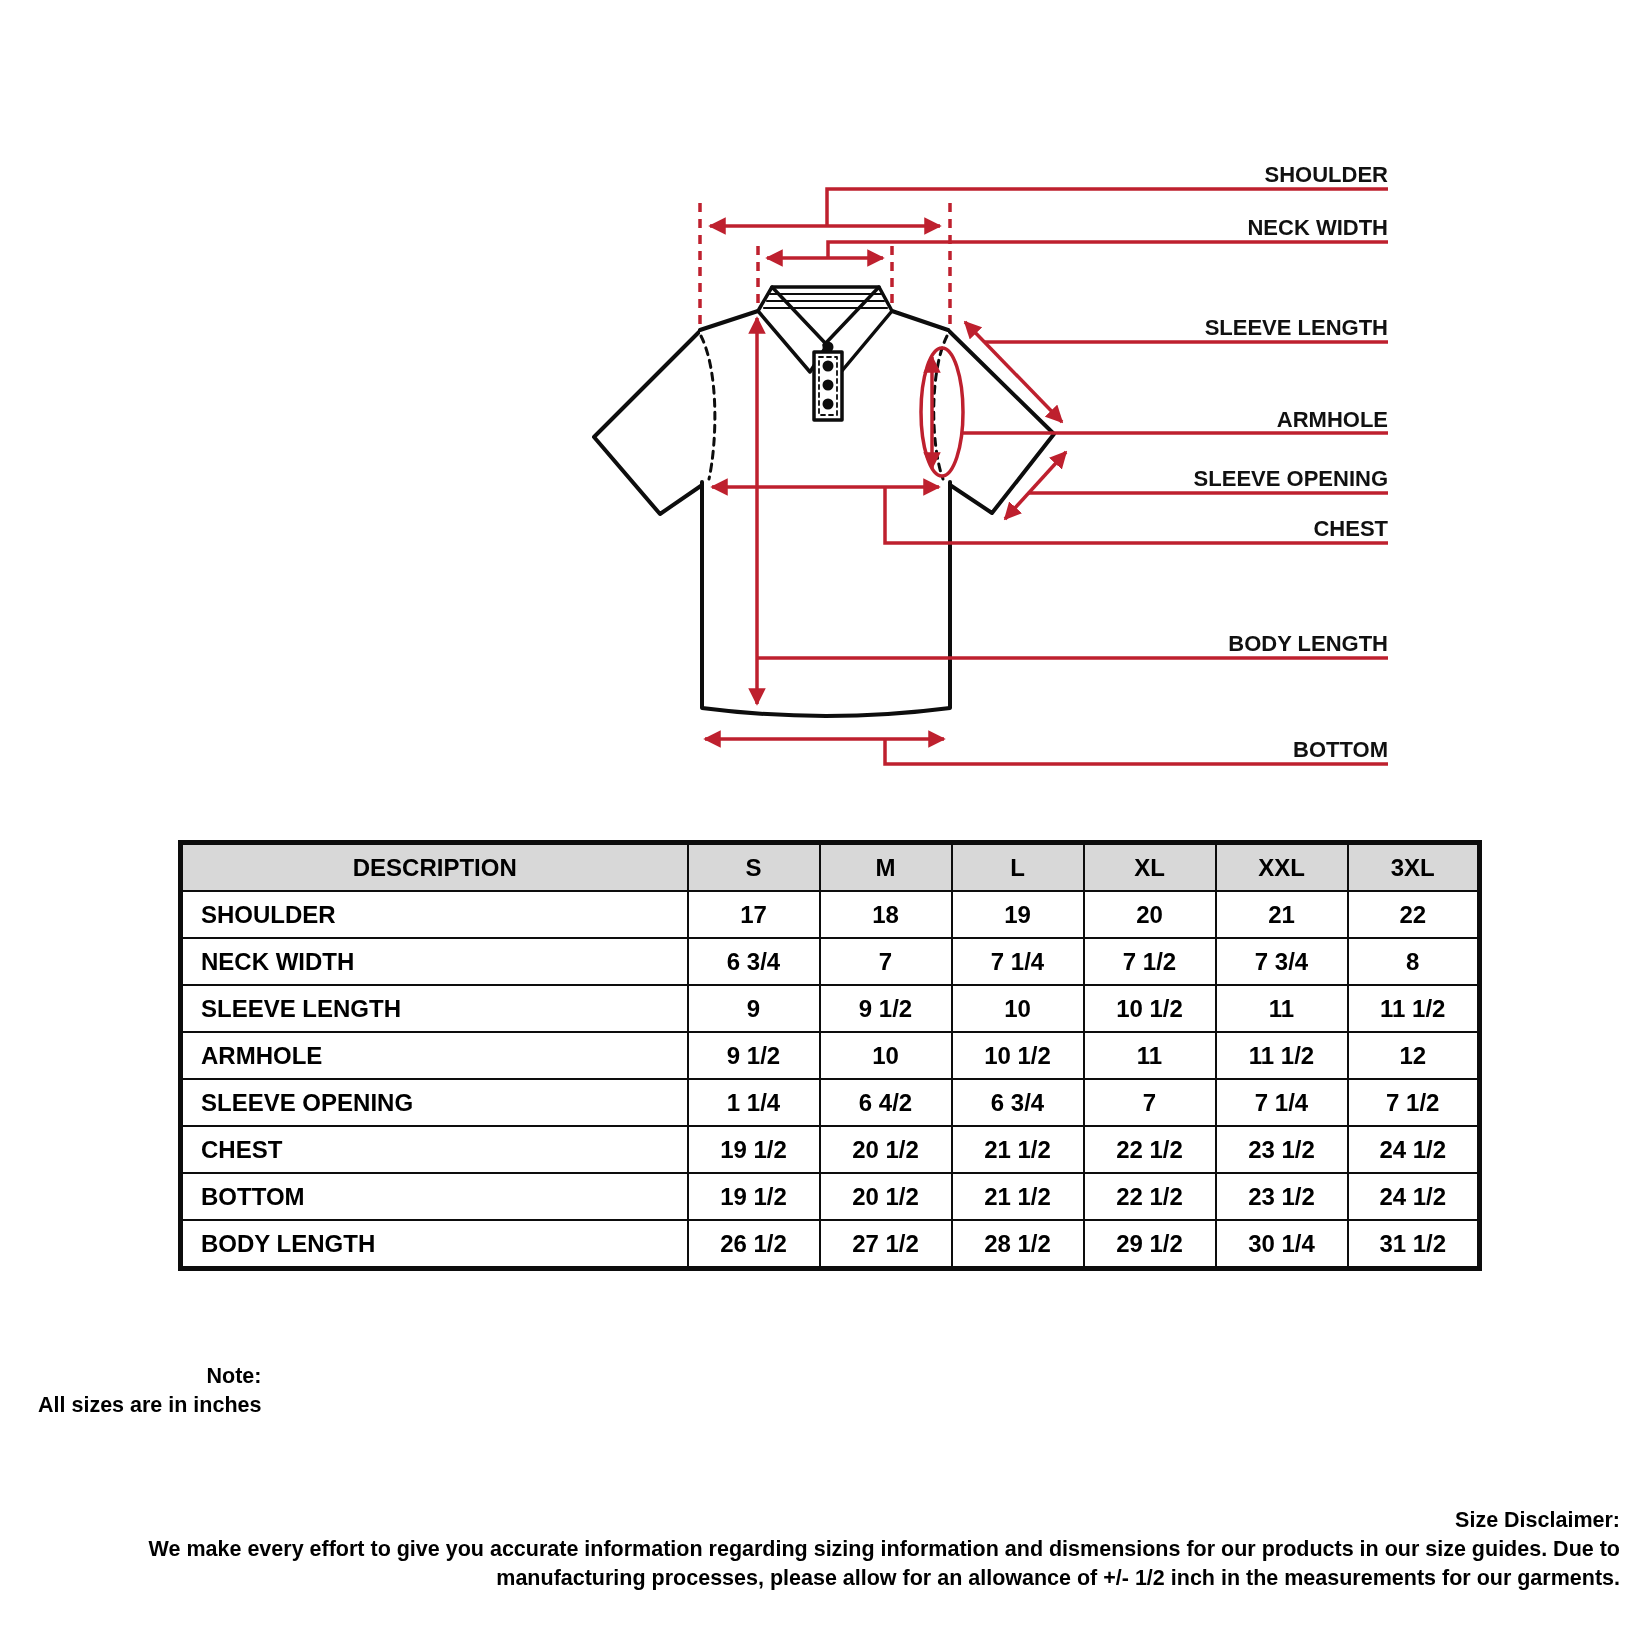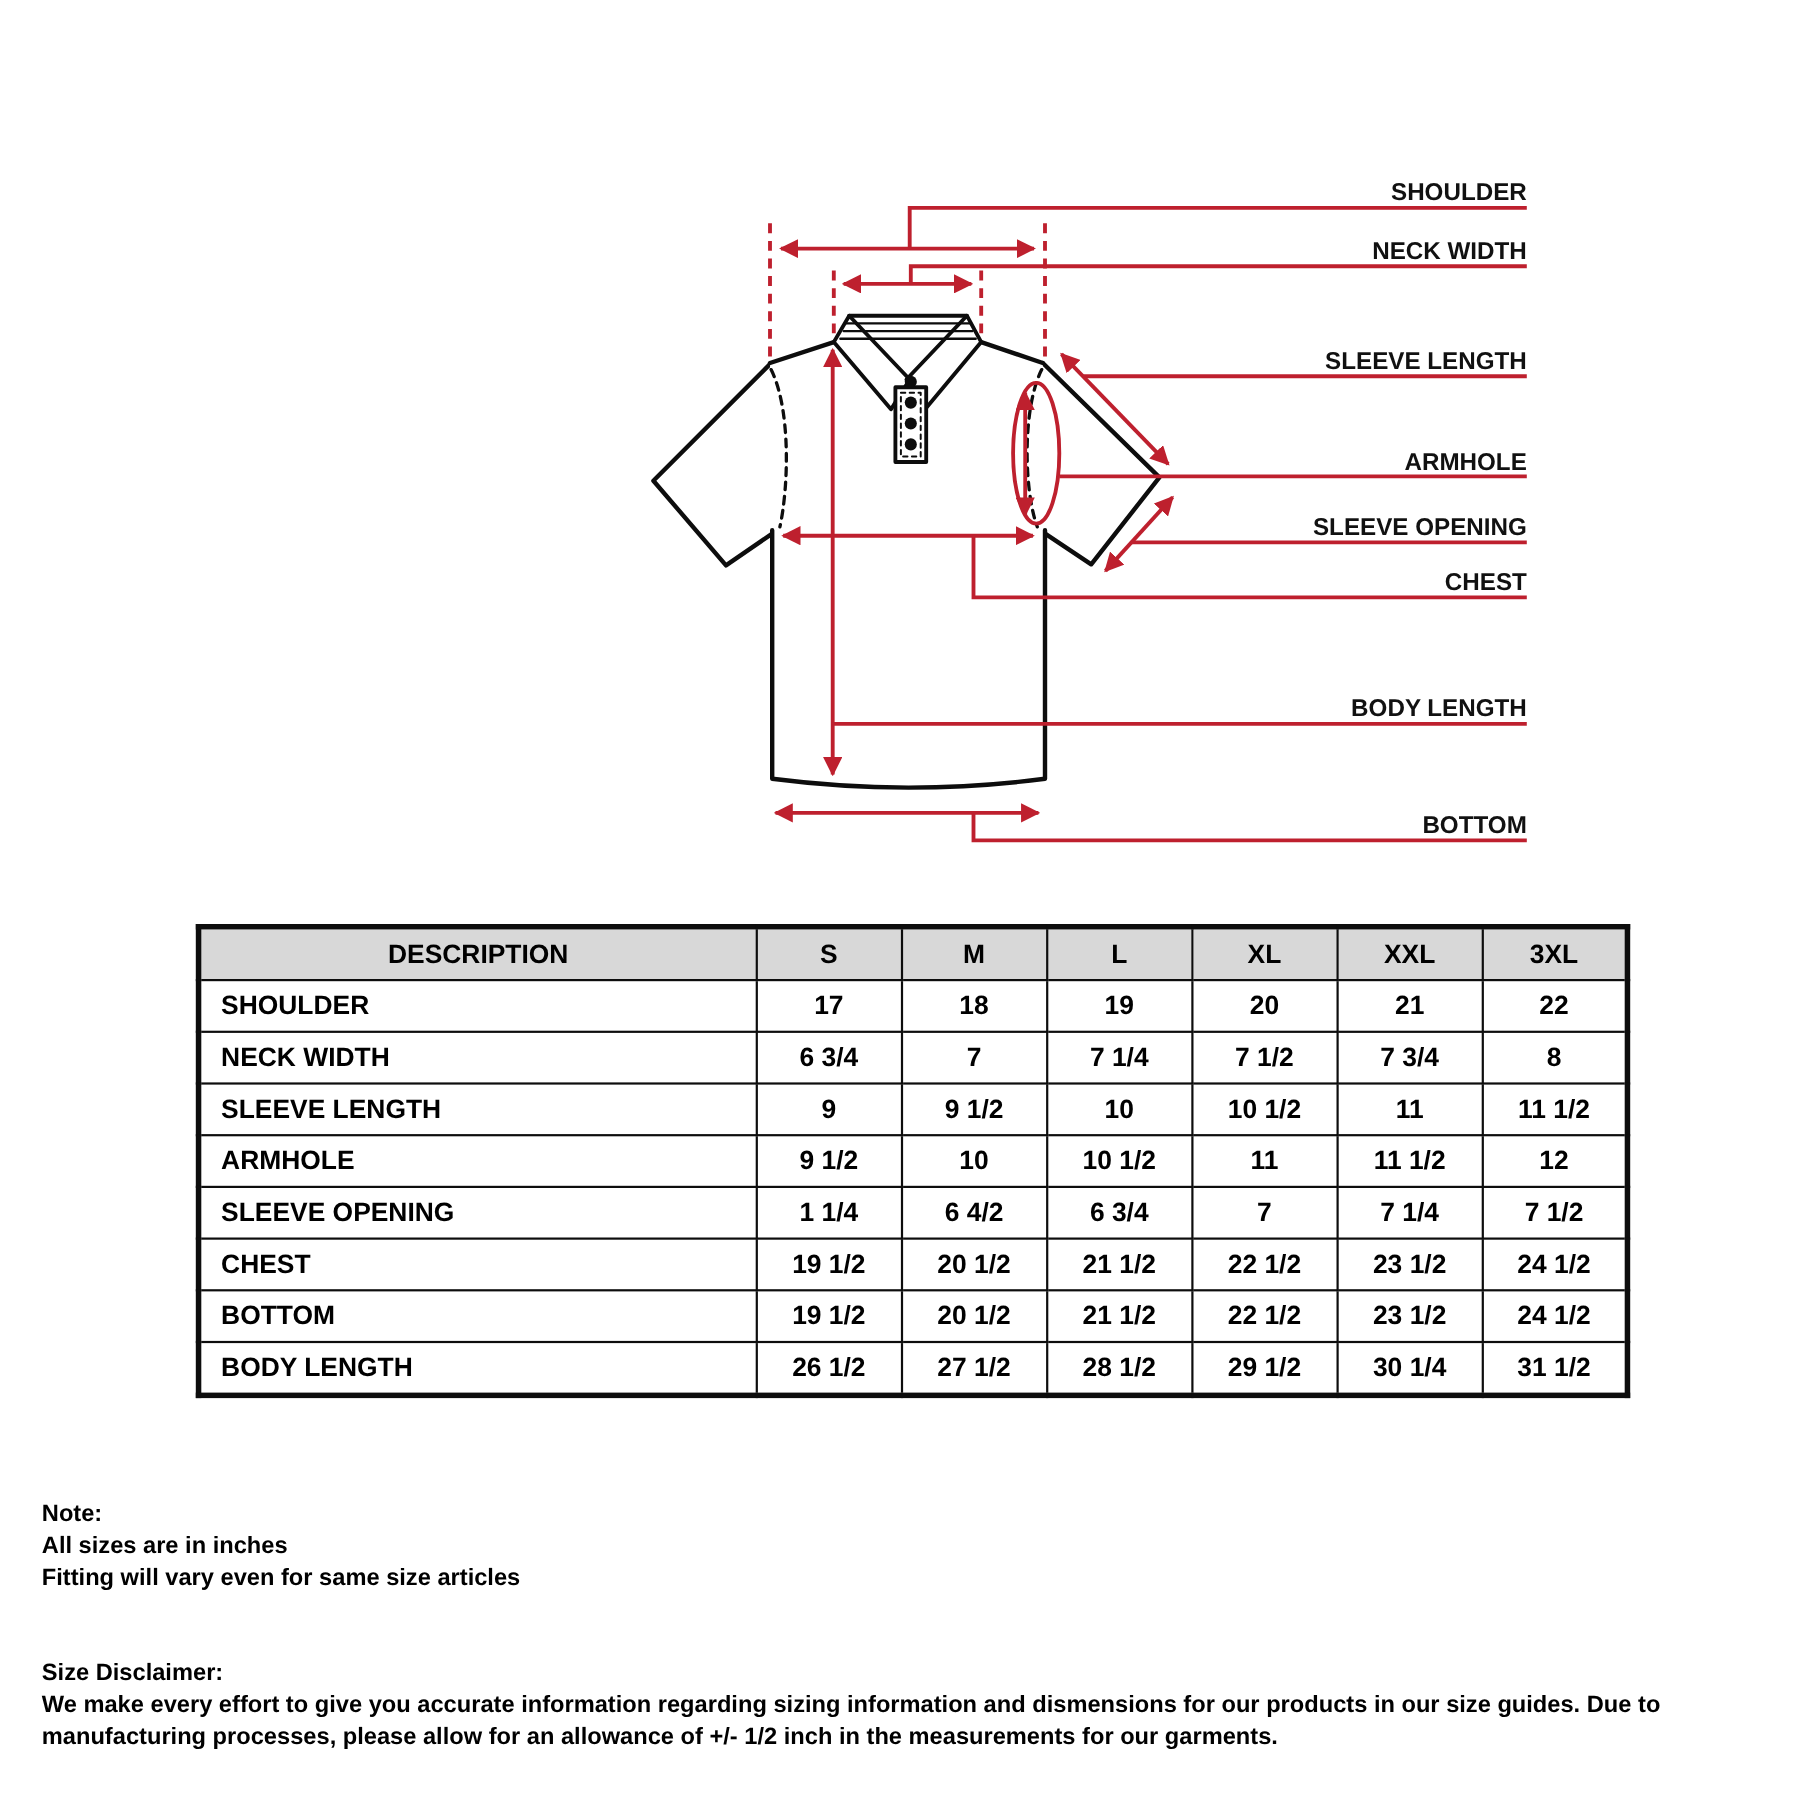--- a/index.html
+++ b/index.html
@@ -22,21 +22,21 @@
   }
   #size-table th, #size-table td {
     border:2px solid #0d0d0d; height:43px;
     font-size:24px; font-weight:bold; color:#000;
     overflow:hidden; white-space:nowrap;
   }
   #size-table thead th { background:#d8d8d8; text-align:center; }
   #size-table tbody th { text-align:left; padding-left:18px; background:#fff; }
   #size-table td { text-align:center; background:#fff;margin-left:28px; }
   
-  .textblock { position:absolute; left:38px; font-size:21.5px; font-weight:bold; line-height:29px; color:#000; }
+  .textblock { position:absolute; left:38px; font-size:21.5px; font-weight:bold; line-height:29px; color:#000;text-align:right; }
   #notes { top:1362px; }
   #disclaimer { top:1506px; width:1582px; }
 </style>
 </head>
 <body>
 
 <div id="canvas">
 
   <svg width="1650" height="830" viewBox="0 0 1650 830" style="position:absolute;left:0;top:0;">
     <defs>
@@ -208,21 +208,20 @@
           <td>29 1/2</td>
           <td>30 1/4</td>
           <td>31 1/2</td>
         </tr>
       </tbody>
   </table>
 
   <div id="notes" class="textblock">
     <div>Note:</div>
     <div>All sizes are in inches</div>
-    <div>Fitting will vary even for same size articles</div>
   </div>
 
   <div id="disclaimer" class="textblock">
     <div>Size Disclaimer:</div>
     <div>We make every effort to give you accurate information regarding sizing information and dismensions for our products in our size guides. Due to manufacturing processes, please allow for an allowance of +/- 1/2 inch in the measurements for our garments.</div>
   </div>
 
 </div>
 
 </body></html>

